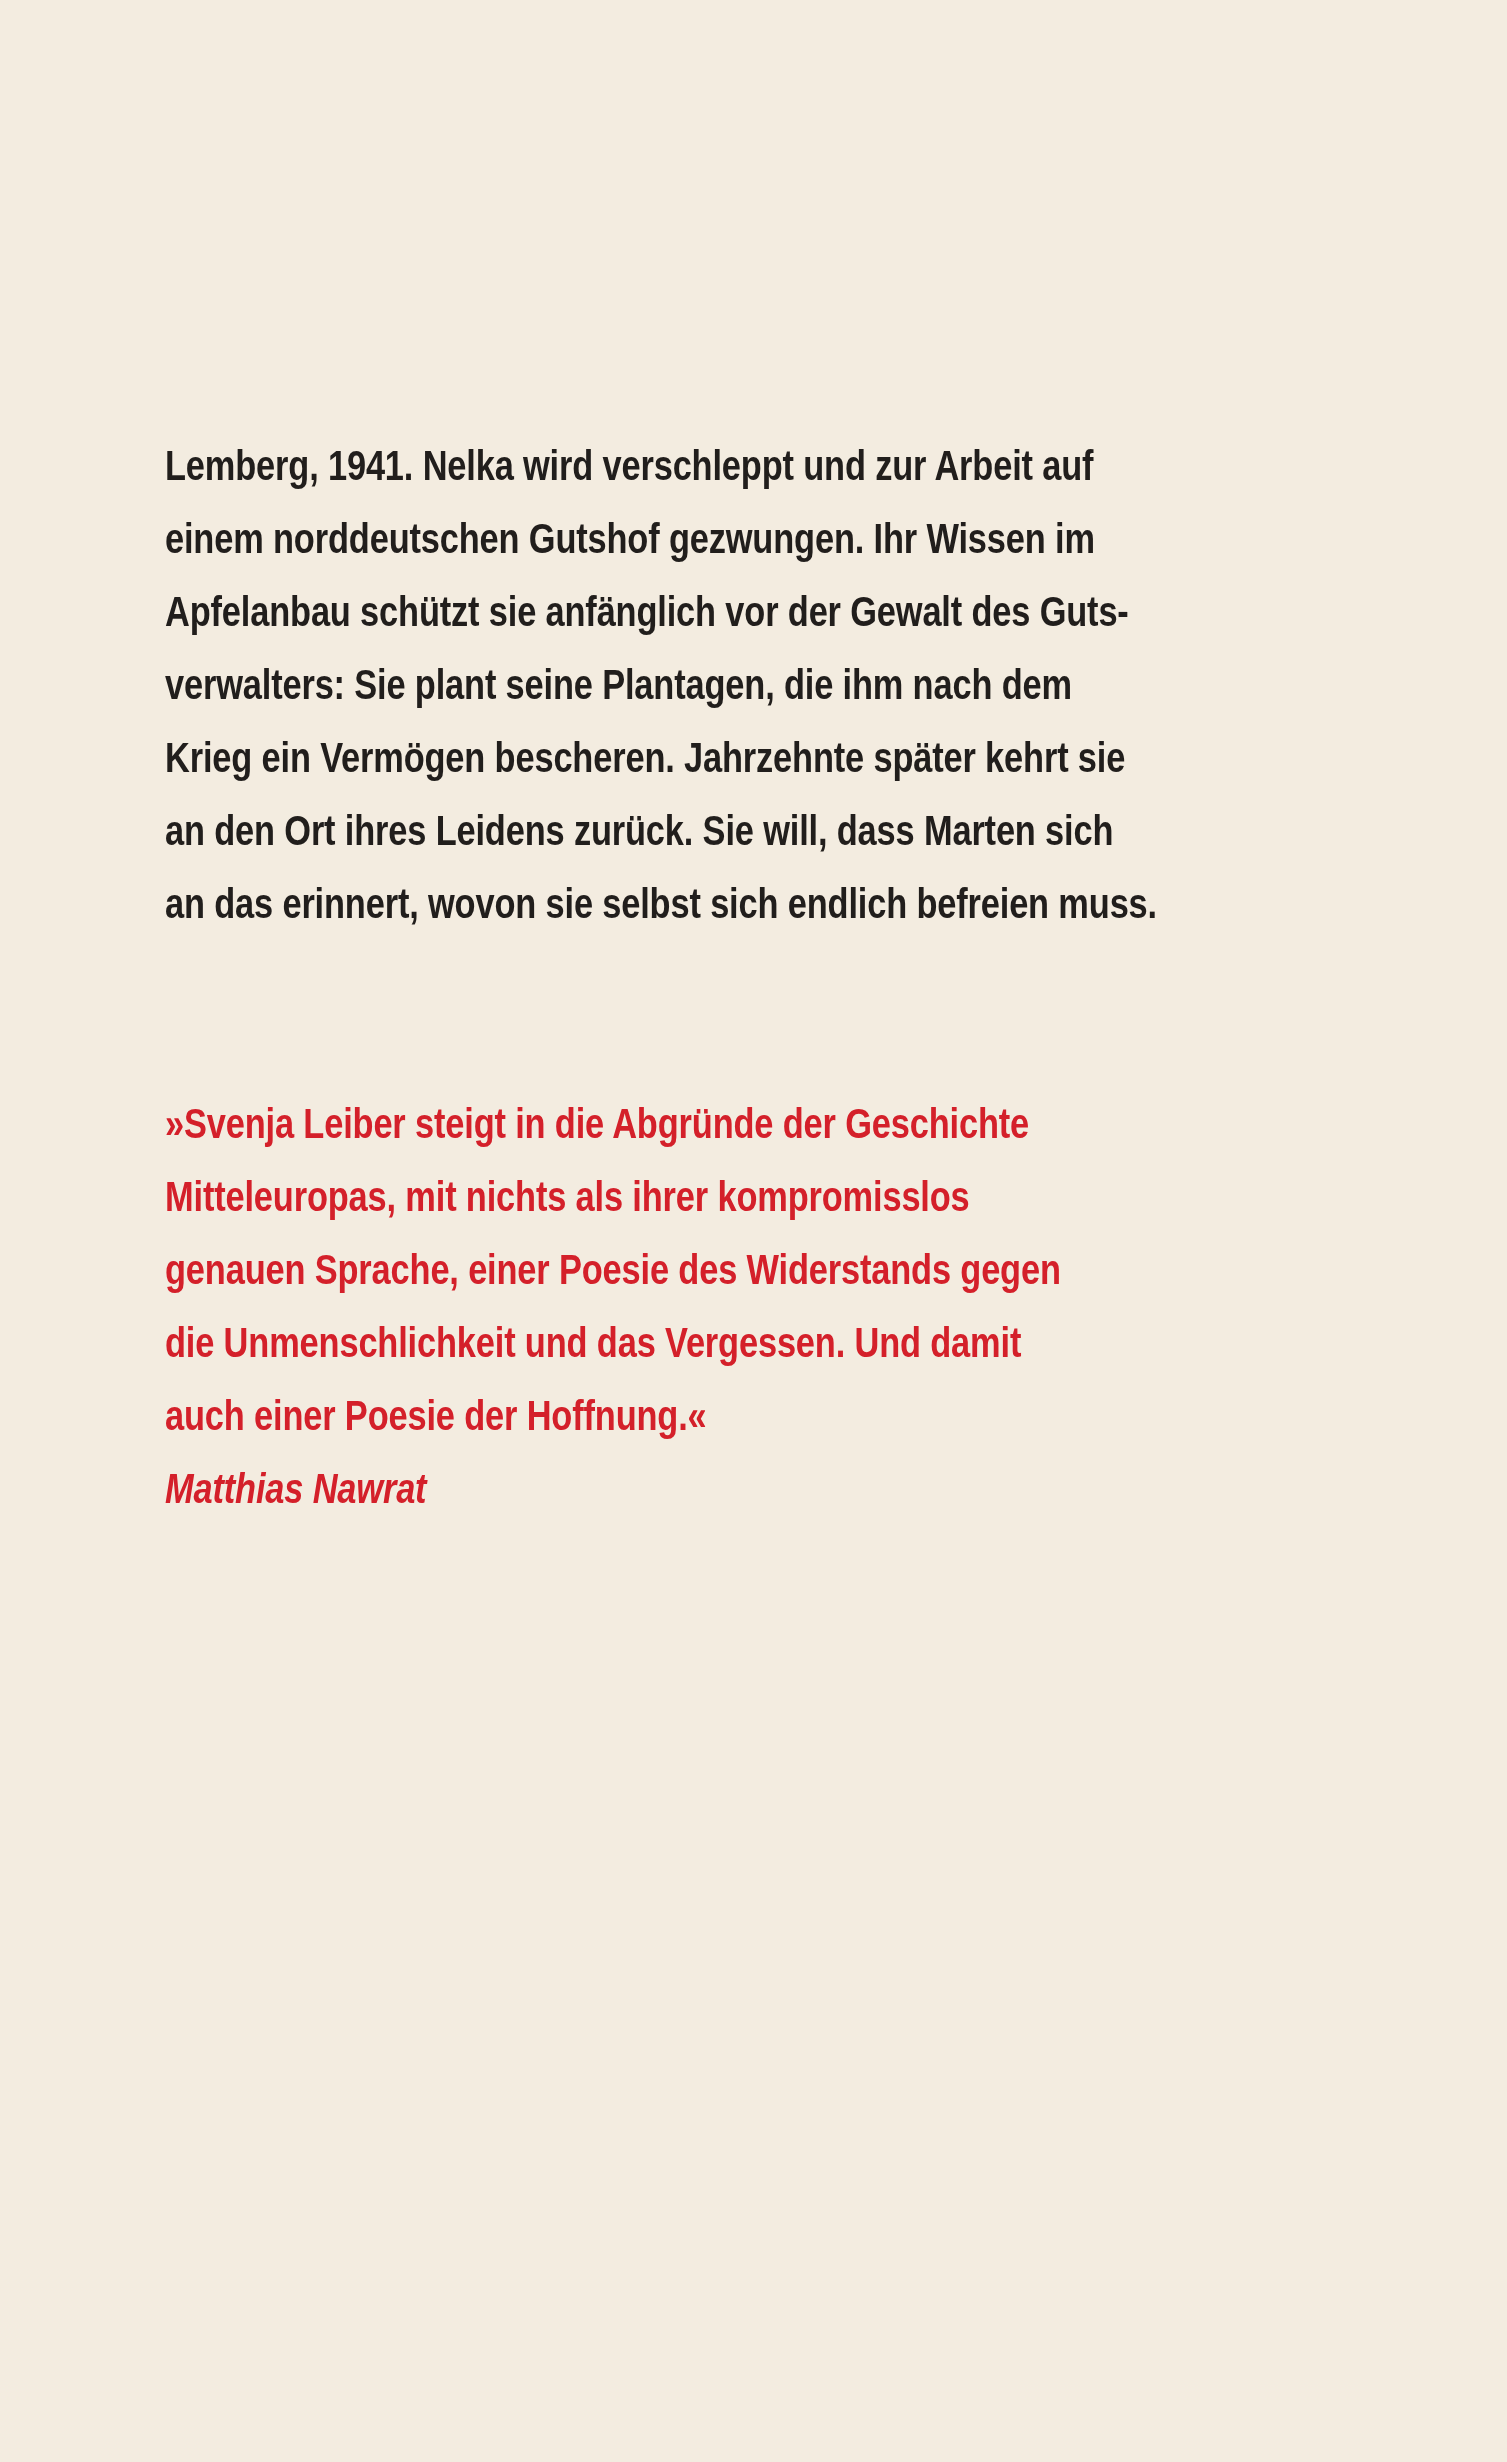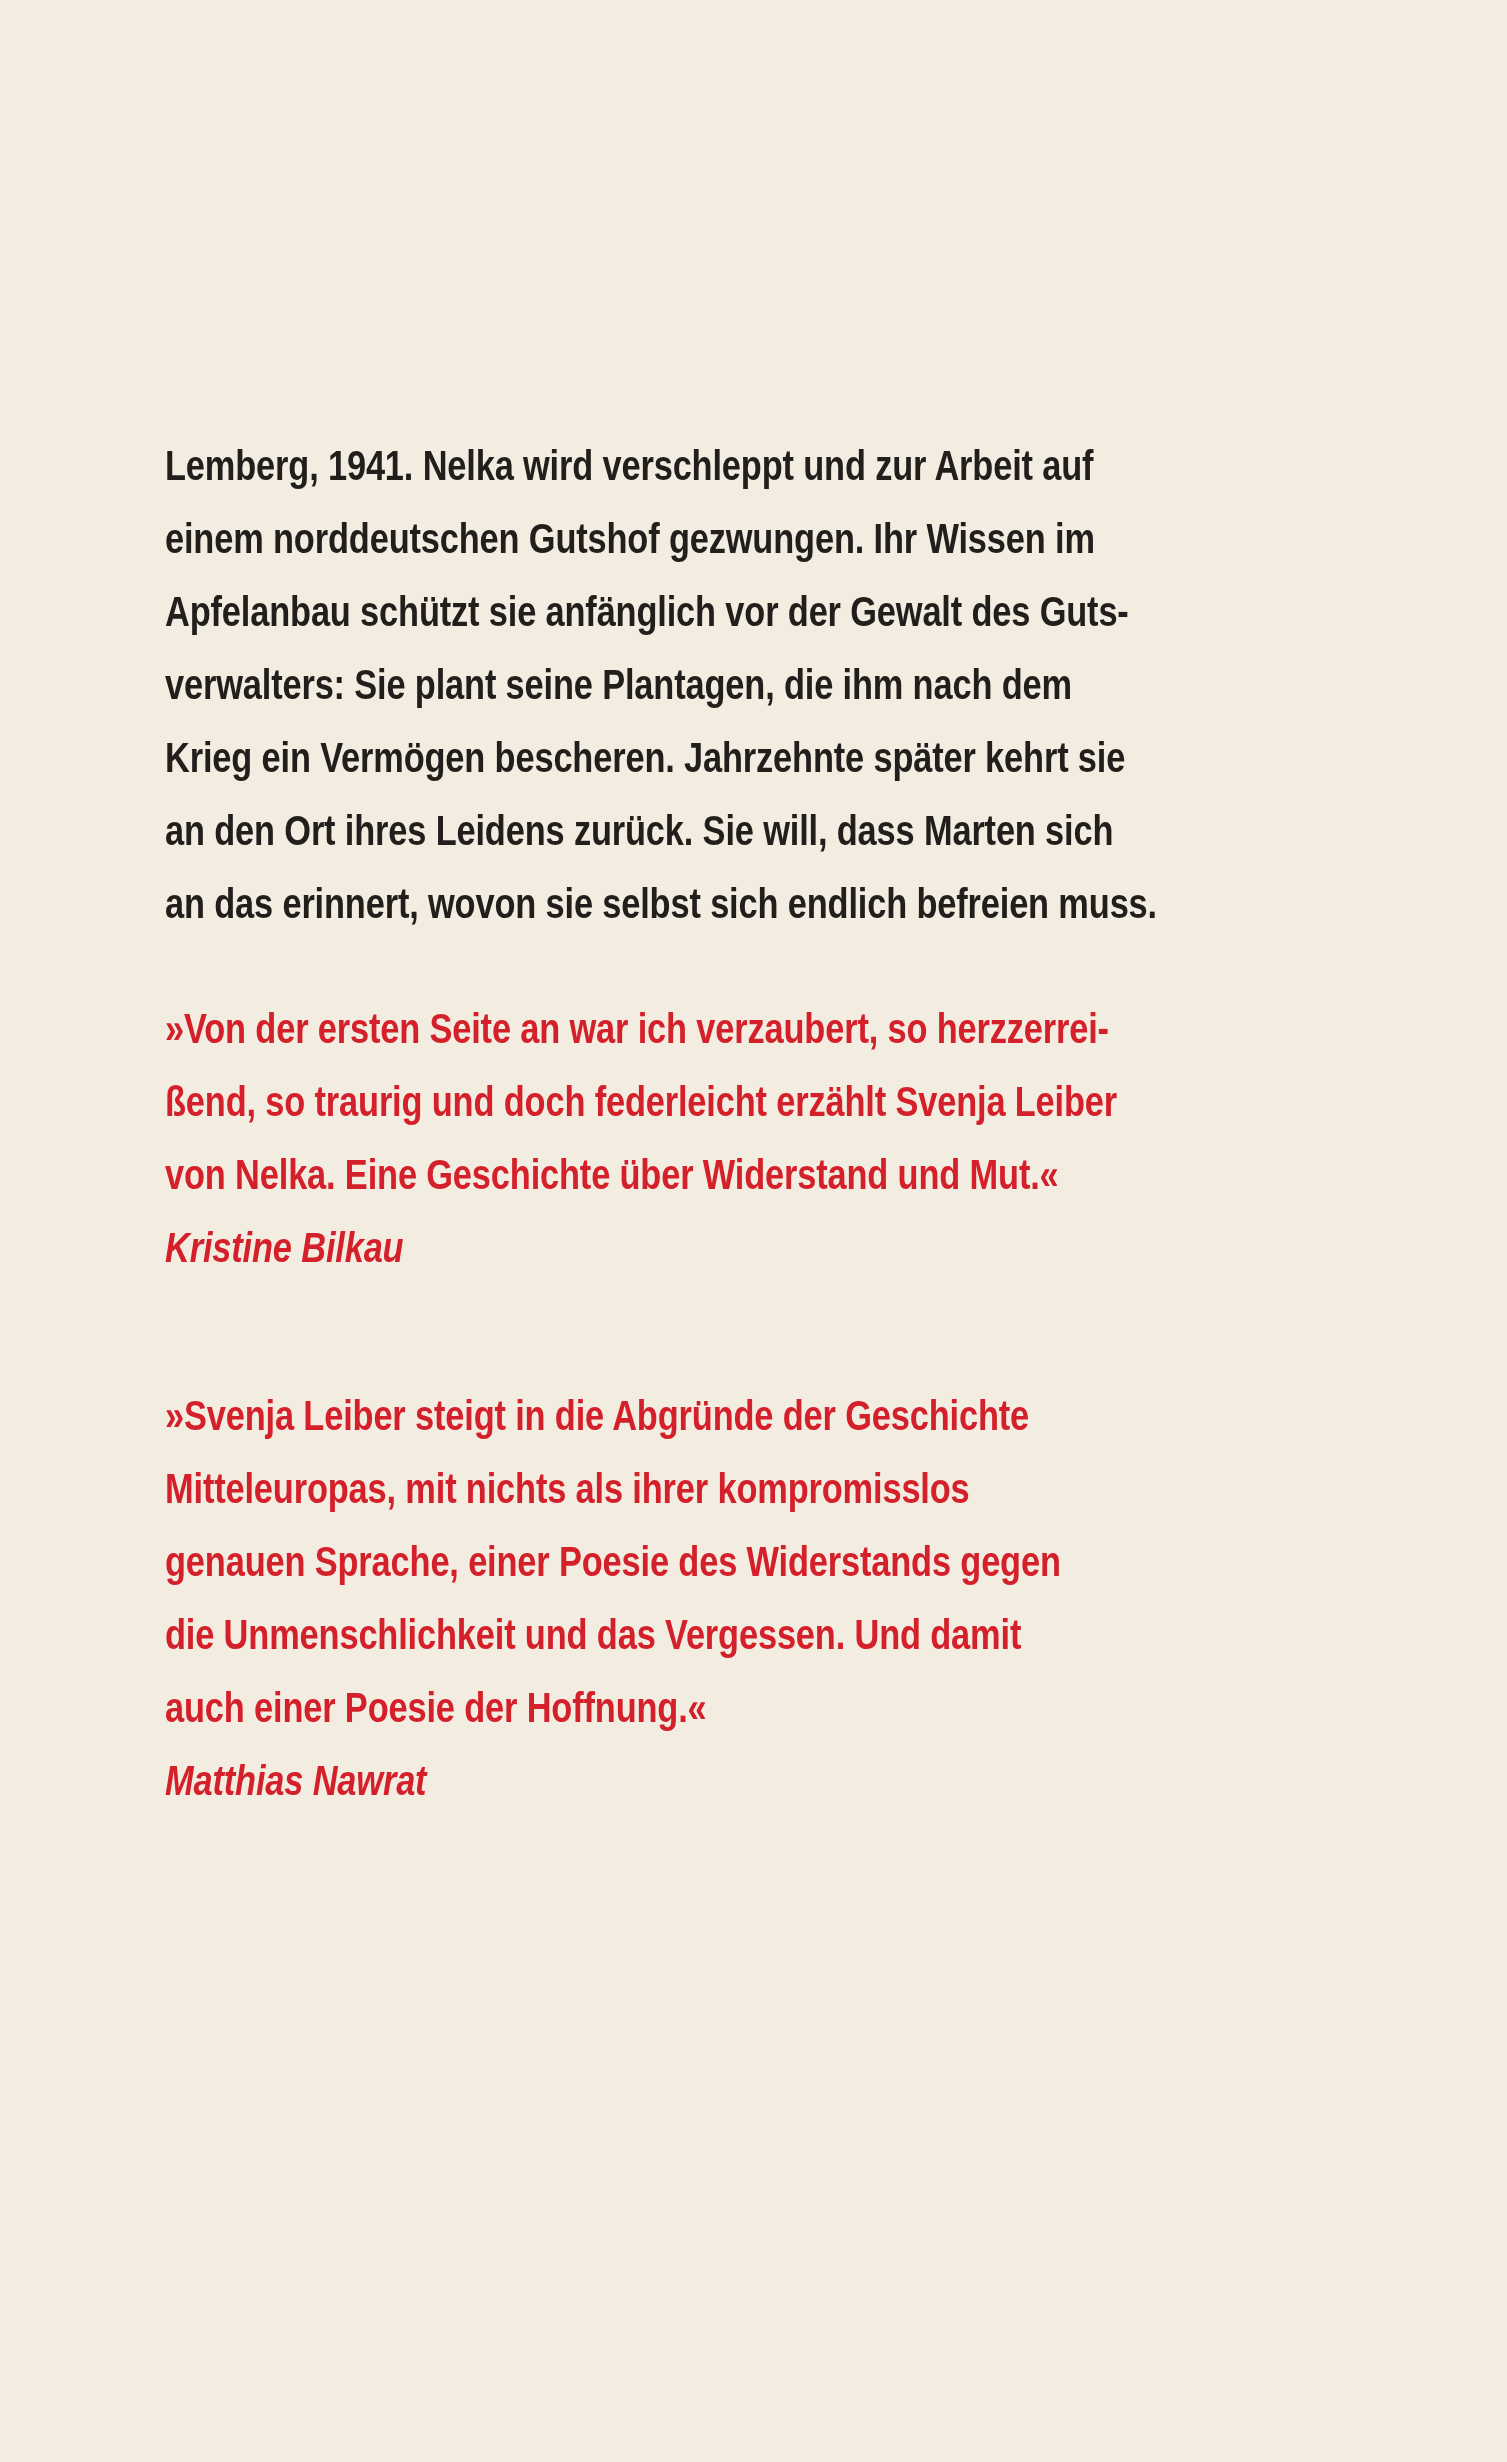--- a/index.html
+++ b/index.html
@@ -84,26 +84,20 @@
       <span class="blurb-line">einem norddeutschen Gutshof gezwungen. Ihr Wissen im</span>
       <span class="blurb-line">Apfelanbau schützt sie anfänglich vor der Gewalt des Guts-</span>
       <span class="blurb-line">verwalters: Sie plant seine Plantagen, die ihm nach dem</span>
       <span class="blurb-line">Krieg ein Vermögen bescheren. Jahrzehnte später kehrt sie</span>
       <span class="blurb-line">an den Ort ihres Leidens zurück. Sie will, dass Marten sich</span>
       <span class="blurb-line">an das erinnert, wovon sie selbst sich endlich befreien muss.</span>
     </div>
 
     <div class="gap-para"></div>
 
-    <div class="quote-block">
-      <span class="quote-line">»Von der ersten Seite an war ich verzaubert, so herzzerrei-</span>
-      <span class="quote-line">ßend, so traurig und doch federleicht erzählt Svenja Leiber</span>
-      <span class="quote-line">von Nelka. Eine Geschichte über Widerstand und Mut.«</span>
-      <span class="attrib-line">Kristine Bilkau</span>
-    </div>
 
     <div class="gap-block"></div>
 
     <div class="quote-block">
       <span class="quote-line">»Svenja Leiber steigt in die Abgründe der Geschichte</span>
       <span class="quote-line">Mitteleuropas, mit nichts als ihrer kompromisslos</span>
       <span class="quote-line">genauen Sprache, einer Poesie des Widerstands gegen</span>
       <span class="quote-line">die Unmenschlichkeit und das Vergessen. Und damit</span>
       <span class="quote-line">auch einer Poesie der Hoffnung.«</span>
       <span class="attrib-line">Matthias Nawrat</span>

